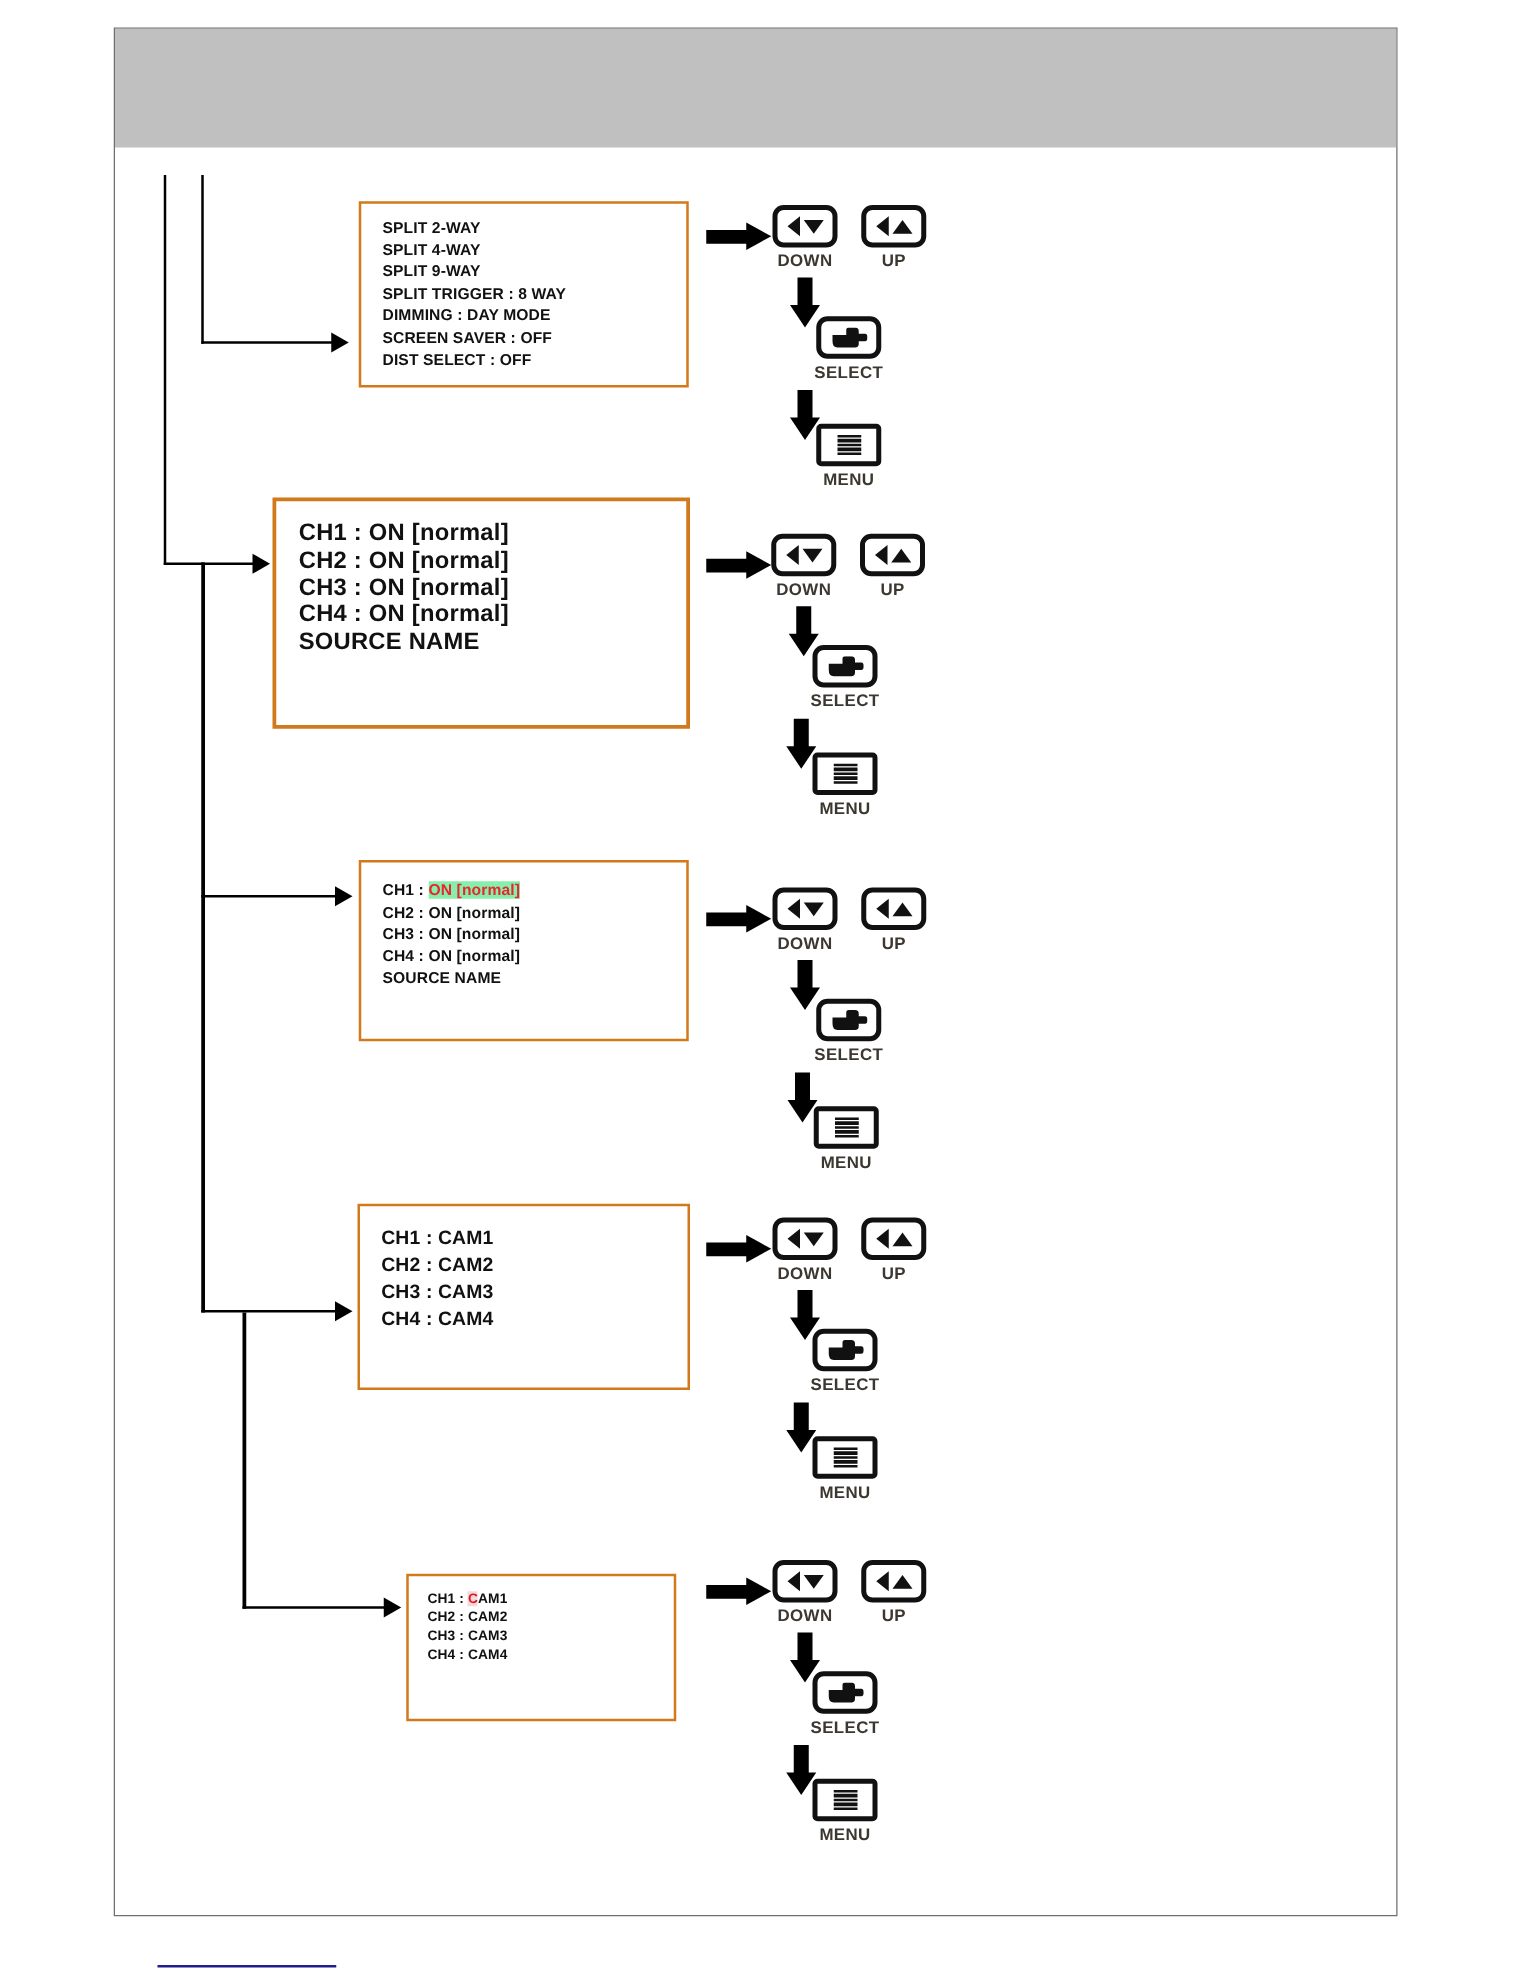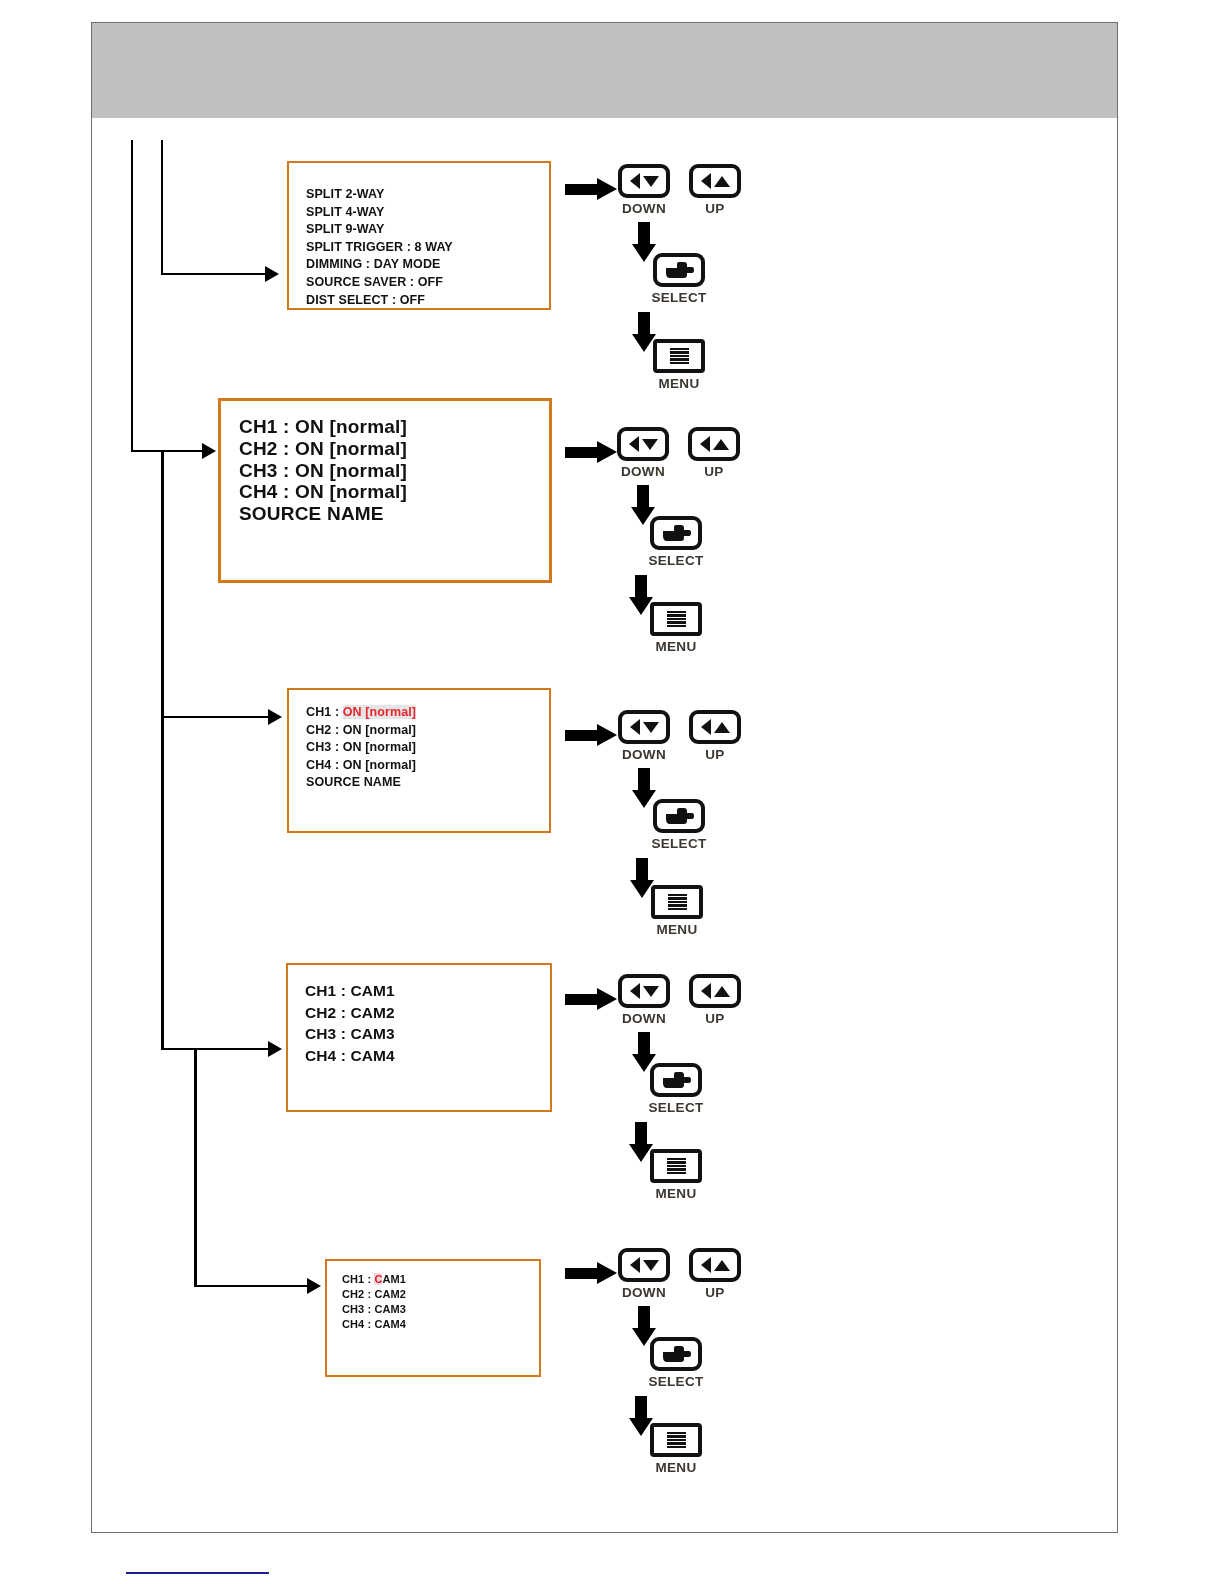--- a/index.html
+++ b/index.html
@@ -126,21 +126,21 @@
     white-space: nowrap;
     color: #111111;
   }
   .sz-sm .line { font-size: 12.5px; line-height: 17.6px; font-weight: 600; letter-spacing: .1px; }
   .sz-md .line { font-size: 15.5px; line-height: 21.5px; font-weight: 600; letter-spacing: .1px; }
   .sz-lg .line { font-size: 19px;   line-height: 21.8px; font-weight: 600; letter-spacing: .2px; }
   .sz-xs .line { font-size: 11px;   line-height: 15px;   font-weight: 600; letter-spacing: .1px; }
 
   .hl-red {
     color: #e8262d;
-    background: #e5e5e5;
+    background: #86efac;
   }
   .hl-redchar {
     color: #d81b24;
     background: #f6d8dc;
   }
 
   
   .btn-group { position: absolute; }
   .hw-btn {
     position: absolute;
@@ -231,27 +231,27 @@
 <div class="arrowhead-right" style="left:268px; top:709px;"></div>
 
 <div class="hline" style="left:161px; top:1048px; width:110px;"></div>
 <div class="arrowhead-right" style="left:268px; top:1041px;"></div>
 
 <div class="vline" style="left:194px; top:1050px; width:3px; height:237px;"></div>
 <div class="hline" style="left:194px; top:1285px; width:116px;"></div>
 <div class="arrowhead-right" style="left:307px; top:1278px;"></div>
 
 <div class="screen sz-sm" style="left:287px; top:161px; width:264px; height:149px;">
-  <div class="lines" style="left:17px; top:23px;">
+  <div class="lines" style="left:17px; top:11px;">
     <div class="line">SPLIT 2-WAY</div>
     <div class="line">SPLIT 4-WAY</div>
     <div class="line">SPLIT 9-WAY</div>
     <div class="line">SPLIT TRIGGER : 8 WAY</div>
     <div class="line">DIMMING : DAY MODE</div>
-    <div class="line">SOURCE SAVER : OFF</div>
+    <div class="line">SCREEN SAVER : OFF</div>
     <div class="line">DIST SELECT : OFF</div>
   </div>
 </div>
 
 <div class="screen sz-lg" style="left:218px; top:398px; width:334px; height:185px; border-width:3px;">
   <div class="lines" style="left:18px; top:15px;">
     <div class="line">CH1 : ON [normal]</div>
     <div class="line">CH2 : ON [normal]</div>
     <div class="line">CH3 : ON [normal]</div>
     <div class="line">CH4 : ON [normal]</div>

